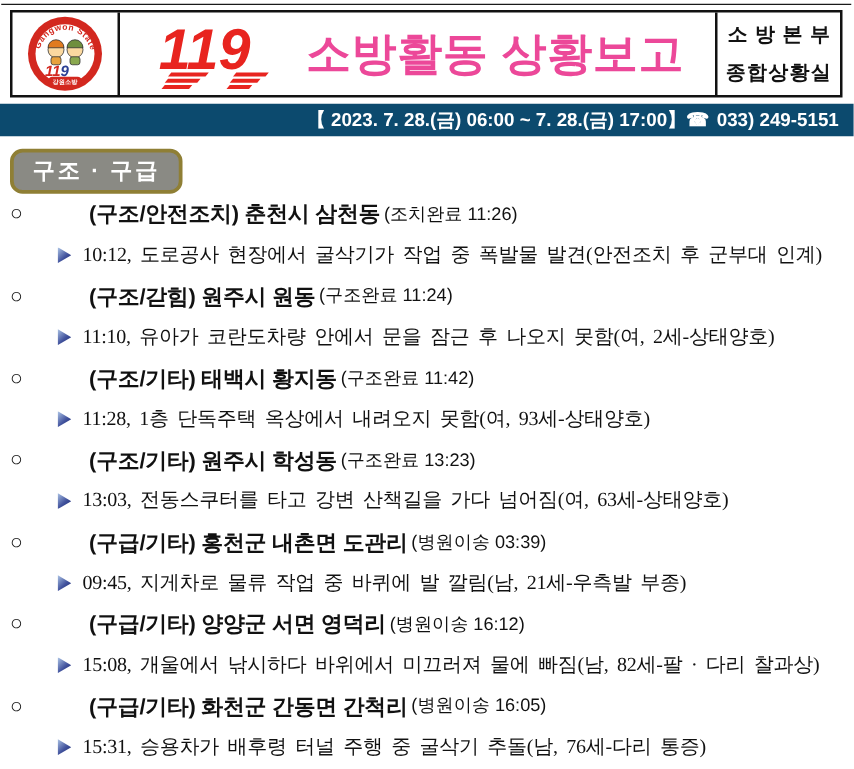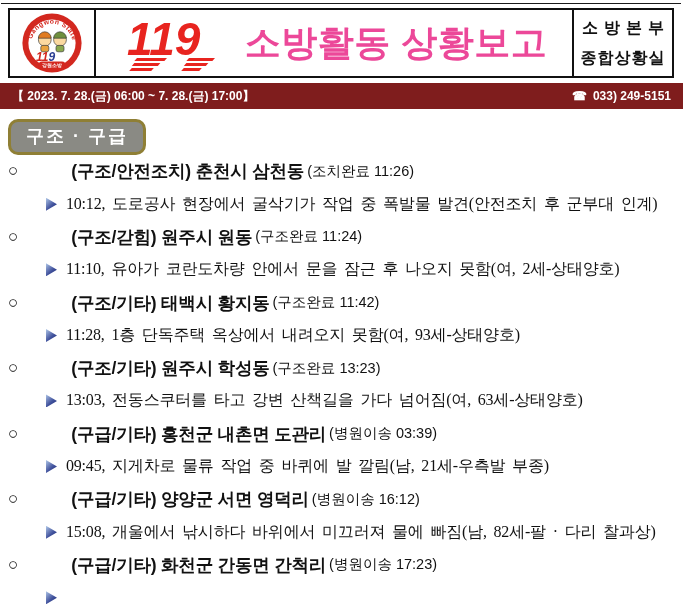--- a/index.html
+++ b/index.html
@@ -34,22 +34,22 @@
     display:flex;flex-direction:column;align-items:center;justify-content:center;gap:9px;
   }
   .org-line1{font-weight:bold;font-size:16px;letter-spacing:6px;margin-right:-6px;white-space:nowrap;}
   .org-line2{font-weight:bold;font-size:16px;letter-spacing:1px;white-space:nowrap;}
   .title-text{
     font-size:36px;font-weight:800;letter-spacing:0.5px;color:#ec4899;white-space:nowrap;
   }
   
   .info-bar{
     position:absolute;top:83px;left:0;width:683px;height:26px;
-    background:#7f1d1d;color:#fff;font-weight:bold;font-size:12px;
-    display:flex;align-items:center;justify-content:space-between;
+    background:#0c4a6e;color:#fff;font-weight:bold;font-size:15px;
+    display:flex;align-items:center;justify-content:flex-end;
     padding:0 12px;box-sizing:border-box;white-space:nowrap;
   }
   .phone-wrap{display:flex;align-items:center;gap:6px;}
   
   .section-badge{
     position:absolute;top:119px;left:8px;
     background:#8a8a84;color:#fff;
     border:3px solid #8f7f35;border-radius:10px;
     font-weight:bold;font-size:18px;letter-spacing:2px;
     padding:2px 15px 4px 15px;white-space:nowrap;
@@ -198,19 +198,20 @@
     <span class="status">(병원이송 16:12)</span>
   </div>
   <div class="line sub-line">
     <span class="arrow-bullet"></span>
     <span class="detail">15:08, 개울에서 낚시하다 바위에서 미끄러져 물에 빠짐(남, 82세-팔 · 다리 찰과상)</span>
   </div>
 
   <div class="line main-line">
     <span class="bullet">○</span>
     <span class="category">(구급/기타) 화천군 간동면 간척리</span>
-    <span class="status">(병원이송 17:23)</span>
-  </div>
-  <div class="line sub-line">
-    <span class="arrow-bullet"></span>
+    <span class="status">(병원이송 16:05)</span>
+  </div>
+  <div class="line sub-line">
+    <span class="arrow-bullet"></span>
+    <span class="detail">15:31, 승용차가 배후령 터널 주행 중 굴삭기 추돌(남, 76세-다리 통증)</span>
   </div>
 
 </div>
 
 </body></html>

